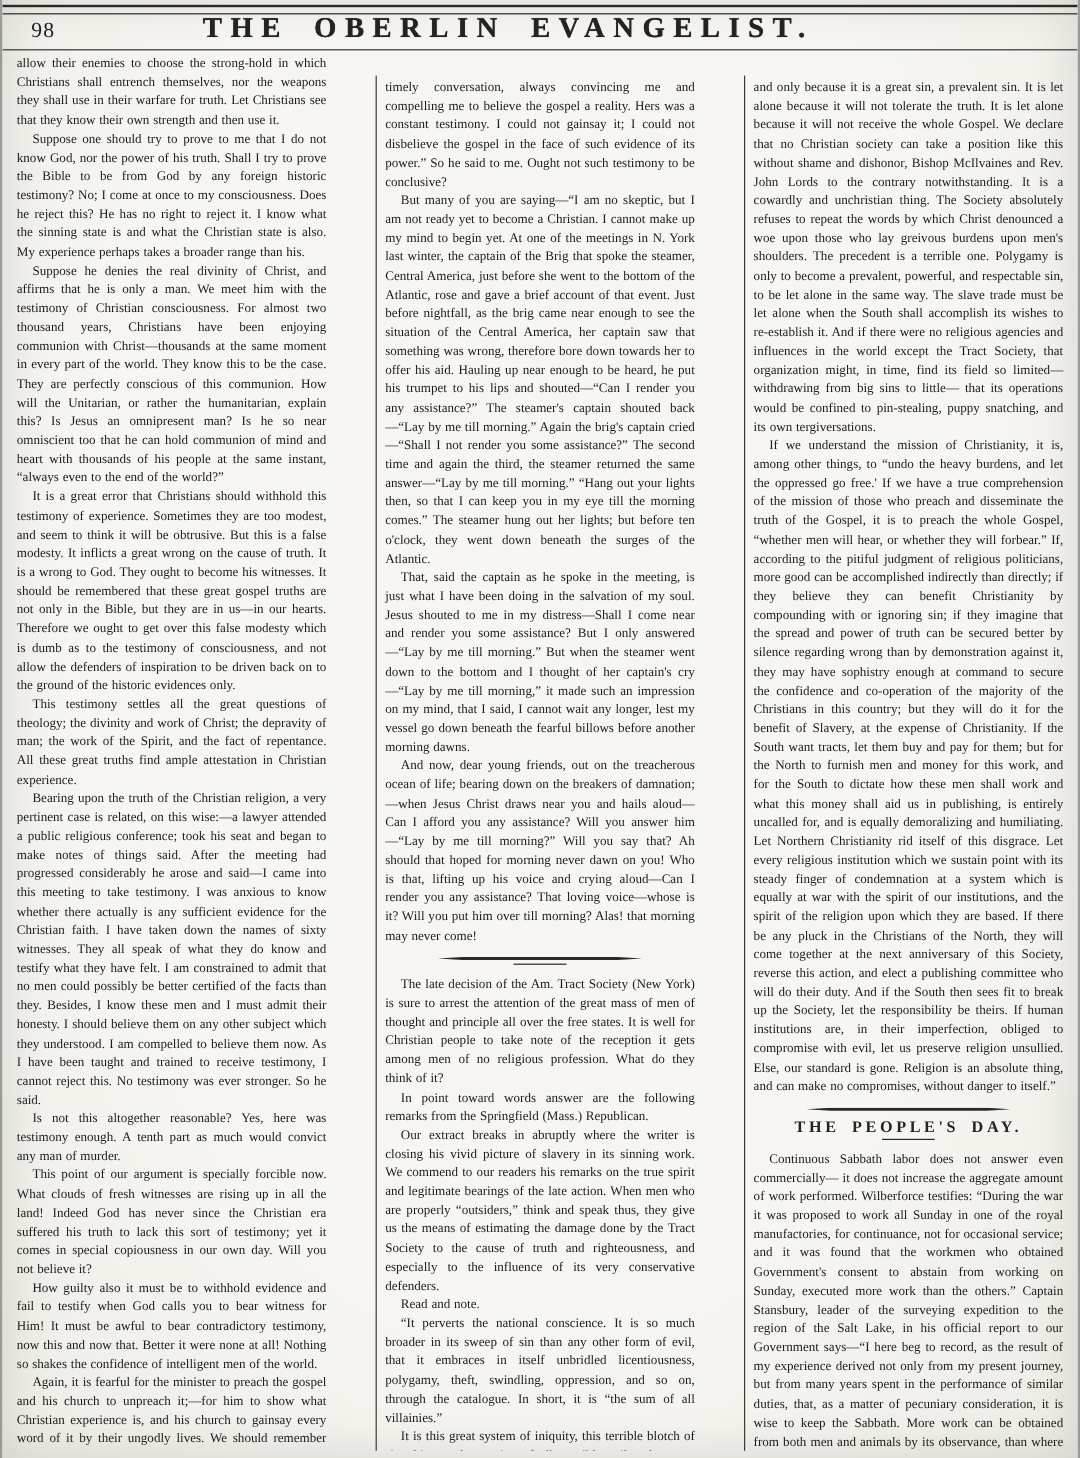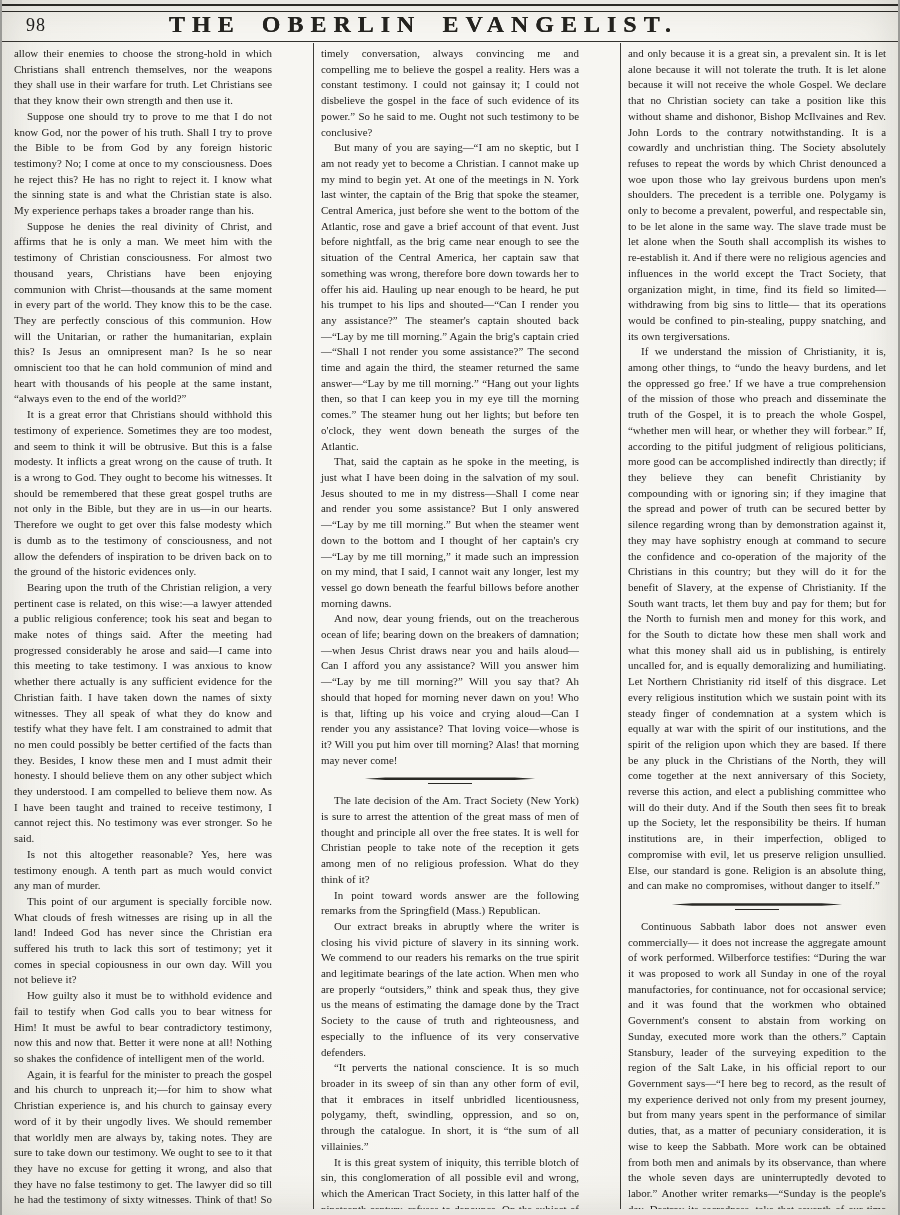--- a/index.html
+++ b/index.html
@@ -38,21 +38,21 @@
   .columns{
     position:absolute;top:43px;left:5px;right:5px;bottom:6px;
     display:flex;
     gap:34px;
   }
   .column{
     flex:1 1 0;
     padding:3px 7px 0 7px;
     overflow:hidden;
   }
-  .column + .column{border-left:1px solid #3c3b36;}
+  .column + .column{border-left:1px solid #3c3b36;margin-top:20px;}
   .column p{
     margin:0;
     font-size:10.9px;
     line-height:15.7px;
     text-align:justify;
     text-indent:13px;
     word-spacing:0.4px;
   }
   .column p.noindent{text-indent:0;}
   .section-heading{
@@ -84,40 +84,43 @@
     <span class="page-number">98</span>
     <div class="masthead">THE OBERLIN EVANGELIST.</div>
   </div>
   <div class="header-rule"></div>
   <div class="columns">
     <div class="column">
         <p class="noindent">allow their enemies to choose the strong-hold in which Christians shall entrench themselves, nor the weapons they shall use in their warfare for truth. Let Christians see that they know their own strength and then use it.</p>
         <p>Suppose one should try to prove to me that I do not know God, nor the power of his truth. Shall I try to prove the Bible to be from God by any foreign historic testimony? No; I come at once to my consciousness. Does he reject this? He has no right to reject it. I know what the sinning state is and what the Christian state is also. My experience perhaps takes a broader range than his.</p>
         <p>Suppose he denies the real divinity of Christ, and affirms that he is only a man. We meet him with the testimony of Christian consciousness. For almost two thousand years, Christians have been enjoying communion with Christ—thousands at the same moment in every part of the world. They know this to be the case. They are perfectly conscious of this communion. How will the Unitarian, or rather the humanitarian, explain this? Is Jesus an omnipresent man? Is he so near omniscient too that he can hold communion of mind and heart with thousands of his people at the same instant, “always even to the end of the world?”</p>
         <p>It is a great error that Christians should withhold this testimony of experience. Sometimes they are too modest, and seem to think it will be obtrusive. But this is a false modesty. It inflicts a great wrong on the cause of truth. It is a wrong to God. They ought to become his witnesses. It should be remembered that these great gospel truths are not only in the Bible, but they are in us—in our hearts. Therefore we ought to get over this false modesty which is dumb as to the testimony of consciousness, and not allow the defenders of inspiration to be driven back on to the ground of the historic evidences only.</p>
+        <p>This testimony settles all the great questions of theology; the divinity and work of Christ; the depravity of man; the work of the Spirit, and the fact of repentance. All these great truths find ample attestation in Christian experience.</p>
         <p>Bearing upon the truth of the Christian religion, a very pertinent case is related, on this wise:—a lawyer attended a public religious conference; took his seat and began to make notes of things said. After the meeting had progressed considerably he arose and said—I came into this meeting to take testimony. I was anxious to know whether there actually is any sufficient evidence for the Christian faith. I have taken down the names of sixty witnesses. They all speak of what they do know and testify what they have felt. I am constrained to admit that no men could possibly be better certified of the facts than they. Besides, I know these men and I must admit their honesty. I should believe them on any other subject which they understood. I am compelled to believe them now. As I have been taught and trained to receive testimony, I cannot reject this. No testimony was ever stronger. So he said.</p>
         <p>Is not this altogether reasonable? Yes, here was testimony enough. A tenth part as much would convict any man of murder.</p>
         <p>This point of our argument is specially forcible now. What clouds of fresh witnesses are rising up in all the land! Indeed God has never since the Christian era suffered his truth to lack this sort of testimony; yet it comes in special copiousness in our own day. Will you not believe it?</p>
         <p>How guilty also it must be to withhold evidence and fail to testify when God calls you to bear witness for Him! It must be awful to bear contradictory testimony, now this and now that. Better it were none at all! Nothing so shakes the confidence of intelligent men of the world.</p>
         <p>Again, it is fearful for the minister to preach the gospel and his church to unpreach it;—for him to show what Christian experience is, and his church to gainsay every word of it by their ungodly lives. We should remember that worldly men are always by, taking notes. They are sure to take down our testimony. We ought to see to it that they have no excuse for getting it wrong, and also that they have no false testimony to get. The lawyer did so till he had the testimony of sixty witnesses. Think of that! So it is always. Somebody is noting down our daily testimony. All men are bound to take this testimony. One such witness is good against any amount of negative testimony. “In the mouth of two or three witnesses, shall every word be established.”</p>
       </div>
     <div class="column">
         <p class="noindent">timely conversation, always convincing me and compelling me to believe the gospel a reality. Hers was a constant testimony. I could not gainsay it; I could not disbelieve the gospel in the face of such evidence of its power.” So he said to me. Ought not such testimony to be conclusive?</p>
         <p>But many of you are saying—“I am no skeptic, but I am not ready yet to become a Christian. I cannot make up my mind to begin yet. At one of the meetings in N. York last winter, the captain of the Brig that spoke the steamer, Central America, just before she went to the bottom of the Atlantic, rose and gave a brief account of that event. Just before nightfall, as the brig came near enough to see the situation of the Central America, her captain saw that something was wrong, therefore bore down towards her to offer his aid. Hauling up near enough to be heard, he put his trumpet to his lips and shouted—“Can I render you any assistance?” The steamer's captain shouted back—“Lay by me till morning.” Again the brig's captain cried—“Shall I not render you some assistance?” The second time and again the third, the steamer returned the same answer—“Lay by me till morning.” “Hang out your lights then, so that I can keep you in my eye till the morning comes.” The steamer hung out her lights; but before ten o'clock, they went down beneath the surges of the Atlantic.</p>
         <p>That, said the captain as he spoke in the meeting, is just what I have been doing in the salvation of my soul. Jesus shouted to me in my distress—Shall I come near and render you some assistance? But I only answered—“Lay by me till morning.” But when the steamer went down to the bottom and I thought of her captain's cry—“Lay by me till morning,” it made such an impression on my mind, that I said, I cannot wait any longer, lest my vessel go down beneath the fearful billows before another morning dawns.</p>
         <p>And now, dear young friends, out on the treacherous ocean of life; bearing down on the breakers of damnation;—when Jesus Christ draws near you and hails aloud—Can I afford you any assistance? Will you answer him—“Lay by me till morning?” Will you say that? Ah should that hoped for morning never dawn on you! Who is that, lifting up his voice and crying aloud—Can I render you any assistance? That loving voice—whose is it? Will you put him over till morning? Alas! that morning may never come!</p>
         <div class="rule-taper"></div>
         <div class="rule-short"></div>
         <p>The late decision of the Am. Tract Society (New York) is sure to arrest the attention of the great mass of men of thought and principle all over the free states. It is well for Christian people to take note of the reception it gets among men of no religious profession. What do they think of it?</p>
         <p>In point toward words answer are the following remarks from the Springfield (Mass.) Republican.</p>
         <p>Our extract breaks in abruptly where the writer is closing his vivid picture of slavery in its sinning work. We commend to our readers his remarks on the true spirit and legitimate bearings of the late action. When men who are properly “outsiders,” think and speak thus, they give us the means of estimating the damage done by the Tract Society to the cause of truth and righteousness, and especially to the influence of its very conservative defenders.</p>
+        <p>Read and note.</p>
         <p>“It perverts the national conscience. It is so much broader in its sweep of sin than any other form of evil, that it embraces in itself unbridled licentiousness, polygamy, theft, swindling, oppression, and so on, through the catalogue. In short, it is “the sum of all villainies.”</p>
         <p>It is this great system of iniquity, this terrible blotch of sin, this conglomeration of all possible evil and wrong, which the American Tract Society, in this latter half of the nineteenth century, refuses to denounce. On the subject of Slavery, it consents to be silent. It proposes to sit like a cowardly dog at the gate of the temple of truth, and bark lustily at all the little sins that go by with their tails between their legs, but when a great sin comes along, owned by a dangerous master with a cane in his hand, they shut their eyes, close their mouths, and become dumb. It is not good policy to touch such a sin as this. It is too important. The man who owns it will abide no interference, and if the society would do him any good, it must let his pet sin alone.</p>
       </div>
     <div class="column">
         <p class="noindent">and only because it is a great sin, a prevalent sin. It is let alone because it will not tolerate the truth. It is let alone because it will not receive the whole Gospel. We declare that no Christian society can take a position like this without shame and dishonor, Bishop McIlvaines and Rev. John Lords to the contrary notwithstanding. It is a cowardly and unchristian thing. The Society absolutely refuses to repeat the words by which Christ denounced a woe upon those who lay greivous burdens upon men's shoulders. The precedent is a terrible one. Polygamy is only to become a prevalent, powerful, and respectable sin, to be let alone in the same way. The slave trade must be let alone when the South shall accomplish its wishes to re-establish it. And if there were no religious agencies and influences in the world except the Tract Society, that organization might, in time, find its field so limited—withdrawing from big sins to little— that its operations would be confined to pin-stealing, puppy snatching, and its own tergiversations.</p>
         <p>If we understand the mission of Christianity, it is, among other things, to “undo the heavy burdens, and let the oppressed go free.' If we have a true comprehension of the mission of those who preach and disseminate the truth of the Gospel, it is to preach the whole Gospel, “whether men will hear, or whether they will forbear.” If, according to the pitiful judgment of religious politicians, more good can be accomplished indirectly than directly; if they believe they can benefit Christianity by compounding with or ignoring sin; if they imagine that the spread and power of truth can be secured better by silence regarding wrong than by demonstration against it, they may have sophistry enough at command to secure the confidence and co-operation of the majority of the Christians in this country; but they will do it for the benefit of Slavery, at the expense of Christianity. If the South want tracts, let them buy and pay for them; but for the North to furnish men and money for this work, and for the South to dictate how these men shall work and what this money shall aid us in publishing, is entirely uncalled for, and is equally demoralizing and humiliating. Let Northern Christianity rid itself of this disgrace. Let every religious institution which we sustain point with its steady finger of condemnation at a system which is equally at war with the spirit of our institutions, and the spirit of the religion upon which they are based. If there be any pluck in the Christians of the North, they will come together at the next anniversary of this Society, reverse this action, and elect a publishing committee who will do their duty. And if the South then sees fit to break up the Society, let the responsibility be theirs. If human institutions are, in their imperfection, obliged to compromise with evil, let us preserve religion unsullied. Else, our standard is gone. Religion is an absolute thing, and can make no compromises, without danger to itself.”</p>
         <div class="rule-taper"></div>
+        <h3 class="section-heading">THE PEOPLE'S DAY.</h3>
         <div class="rule-short"></div>
         <p>Continuous Sabbath labor does not answer even commercially— it does not increase the aggregate amount of work performed. Wilberforce testifies: “During the war it was proposed to work all Sunday in one of the royal manufactories, for continuance, not for occasional service; and it was found that the workmen who obtained Government's consent to abstain from working on Sunday, executed more work than the others.” Captain Stansbury, leader of the surveying expedition to the region of the Salt Lake, in his official report to our Government says—“I here beg to record, as the result of my experience derived not only from my present journey, but from many years spent in the performance of similar duties, that, as a matter of pecuniary consideration, it is wise to keep the Sabbath. More work can be obtained from both men and animals by its observance, than where the whole seven days are uninterruptedly devoted to labor.” Another writer remarks—“Sunday is the people's day. Destroy its sacredness, take that seventh of our time out of the one Hand to which the Peer and the Apprentice bow, count it amongst our own possessions, place it at our own disposal, and it will soon share the fate of all that is ours. A struggle will commence as to who shall own it; as in all struggles, the weakest will be vanquished; and the day that was 'the people's' will speedily become the capitalists' day. Who can name one country in which the Sabbath day is desecrated by either work or amusements, and yet is, in a rational and Christian sense, 'the people's day?'”</p>
       </div>
   </div>
 </div>
 
 </body></html>

